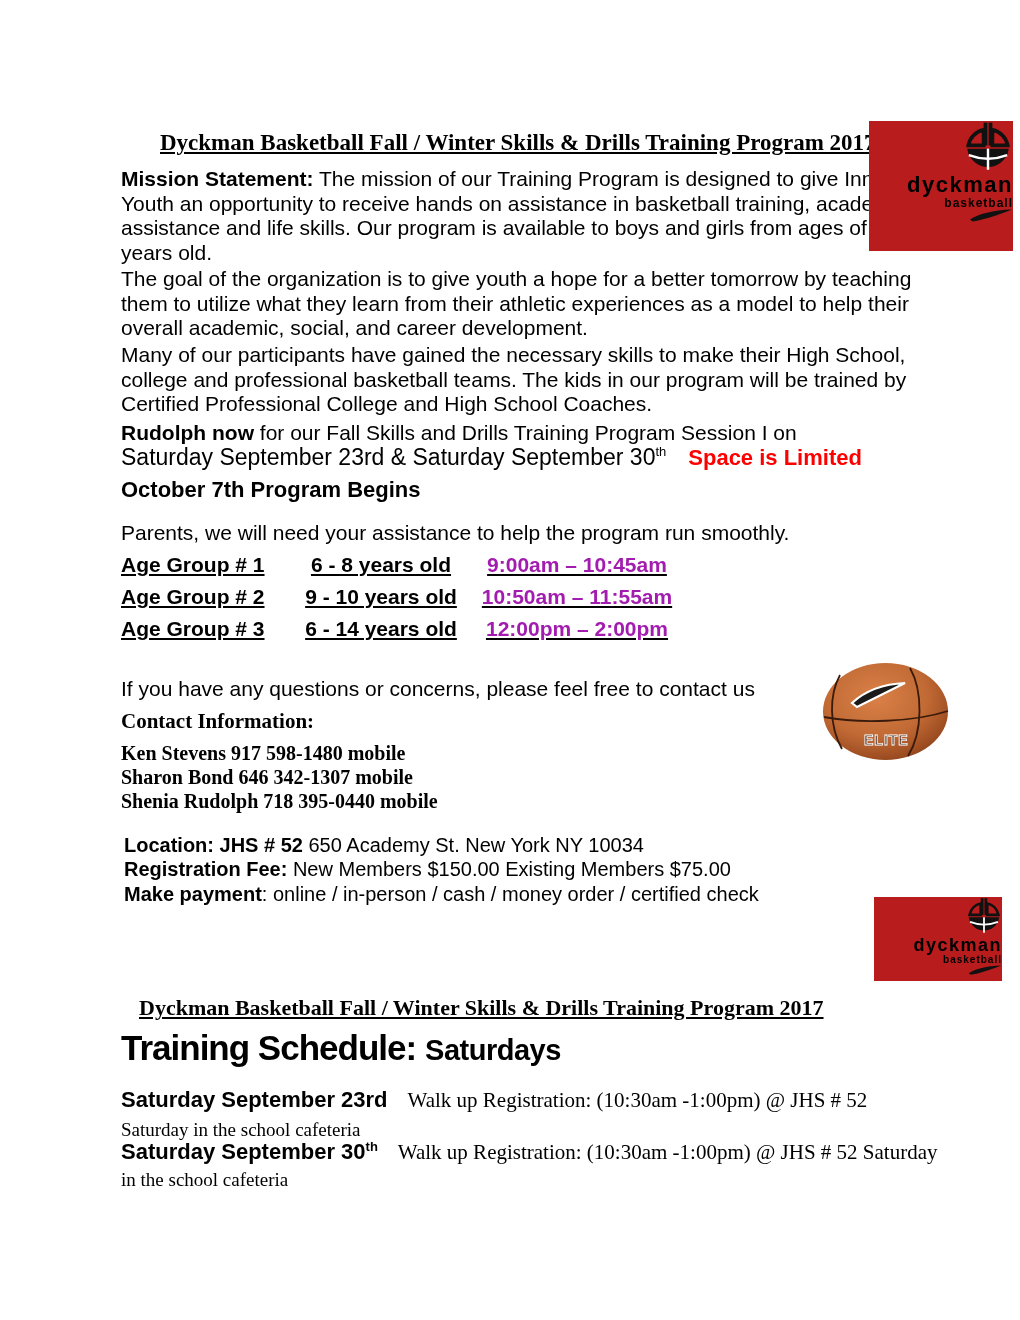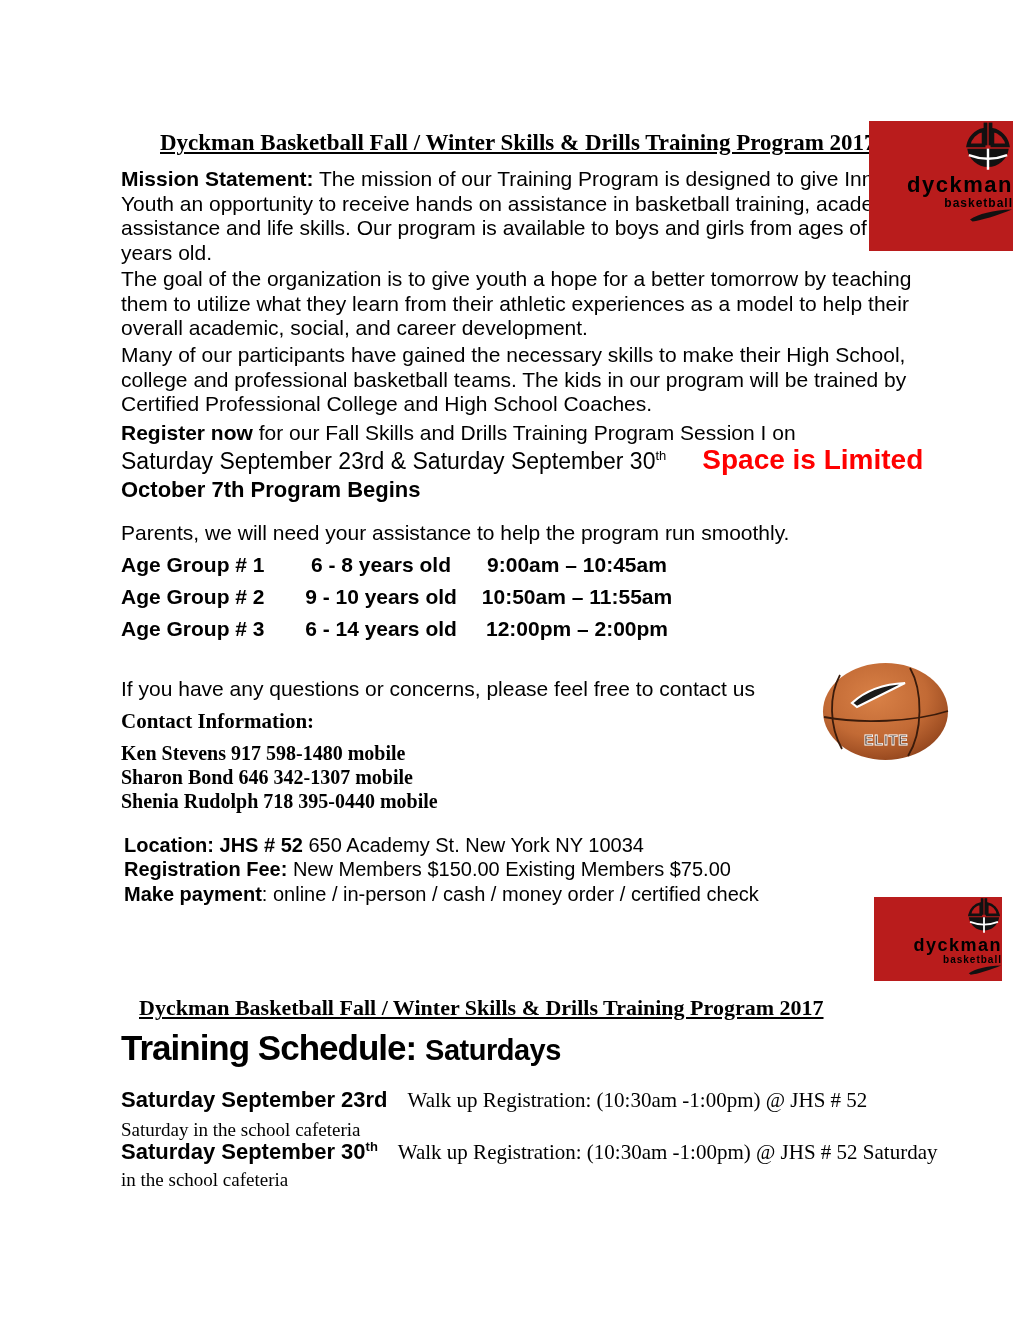--- a/index.html
+++ b/index.html
@@ -12,27 +12,27 @@
   .doc-title{left:160px;top:130px;font-family:"Liberation Serif",serif;font-weight:bold;
              font-size:23px;text-decoration:underline;z-index:1;}
   .doc-title2{left:139px;top:995px;font-family:"Liberation Serif",serif;font-weight:bold;
               font-size:22px;text-decoration:underline;z-index:1;}
   
   .para{font-size:21px;line-height:24.5px;z-index:1;}
   .para div{white-space:nowrap;}
   
   .dates-line{top:444px;left:121px;font-size:23px;z-index:1;}
   .dates-line sup{font-size:13px;line-height:0;}
-  .space-limited{font-size:28px;font-weight:bold;color:#ff0000;margin-left:36px;}
+  .space-limited{font-size:22px;font-weight:bold;color:#ff0000;margin-left:22px;}
   .october{top:477px;left:121px;font-size:22px;font-weight:bold;z-index:1;}
   
   .age-rows{top:553px;left:121px;font-size:21px;font-weight:bold;z-index:1;}
-  .age-row{display:grid;grid-template-columns:184px 152px 240px;height:32px;align-items:start;}
+  .age-row{display:grid;grid-template-columns:184px 152px 240px;height:32px;align-items:start;text-decoration:underline;}
   .age-row .c2{text-align:center;}
-  .age-row .c3{text-align:center;color:#000000;}
+  .age-row .c3{text-align:center;color:#a21caf;}
   
   .contact-heading{top:709px;left:121px;font-family:"Liberation Serif",serif;
                    font-weight:bold;font-size:21px;z-index:1;}
   .people{top:741px;left:121px;font-family:"Liberation Serif",serif;font-weight:bold;
           font-size:20px;line-height:24px;z-index:1;}
   
   .details{top:833px;left:124px;font-size:20px;line-height:24.3px;z-index:1;}
   
   .logo-box{background:#b91c1c;z-index:5;display:flex;flex-direction:column;align-items:flex-end;}
   .logo-top{left:869px;top:121px;width:144px;height:130px;}
@@ -89,21 +89,21 @@
     <div>overall academic, social, and career development.</div>
   </div>
 
   <div class="abs para" style="left:121px;top:343px;">
     <div>Many of our participants have gained the necessary skills to make their High School,</div>
     <div>college and professional basketball teams. The kids in our program will be trained by</div>
     <div>Certified Professional College and High School Coaches.</div>
   </div>
 
   <div class="abs para nw" style="left:121px;top:421px;">
-    <span class="b">Register now</span><span> for our Fall Skills and Drills Training Program Session I on</span>
+    <span class="b">Rudolph now</span><span> for our Fall Skills and Drills Training Program Session I on</span>
   </div>
   <div class="abs nw dates-line">
     <span>Saturday September 23rd &amp; Saturday September 30</span><sup>th</sup><span class="space-limited">Space is Limited</span>
   </div>
   <div class="abs nw october">October 7th Program Begins</div>
 
   <div class="abs para nw" style="left:121px;top:521px;">Parents, we will need your assistance to help the program run smoothly.</div>
 
   <div class="abs age-rows">
     <div class="age-row">

